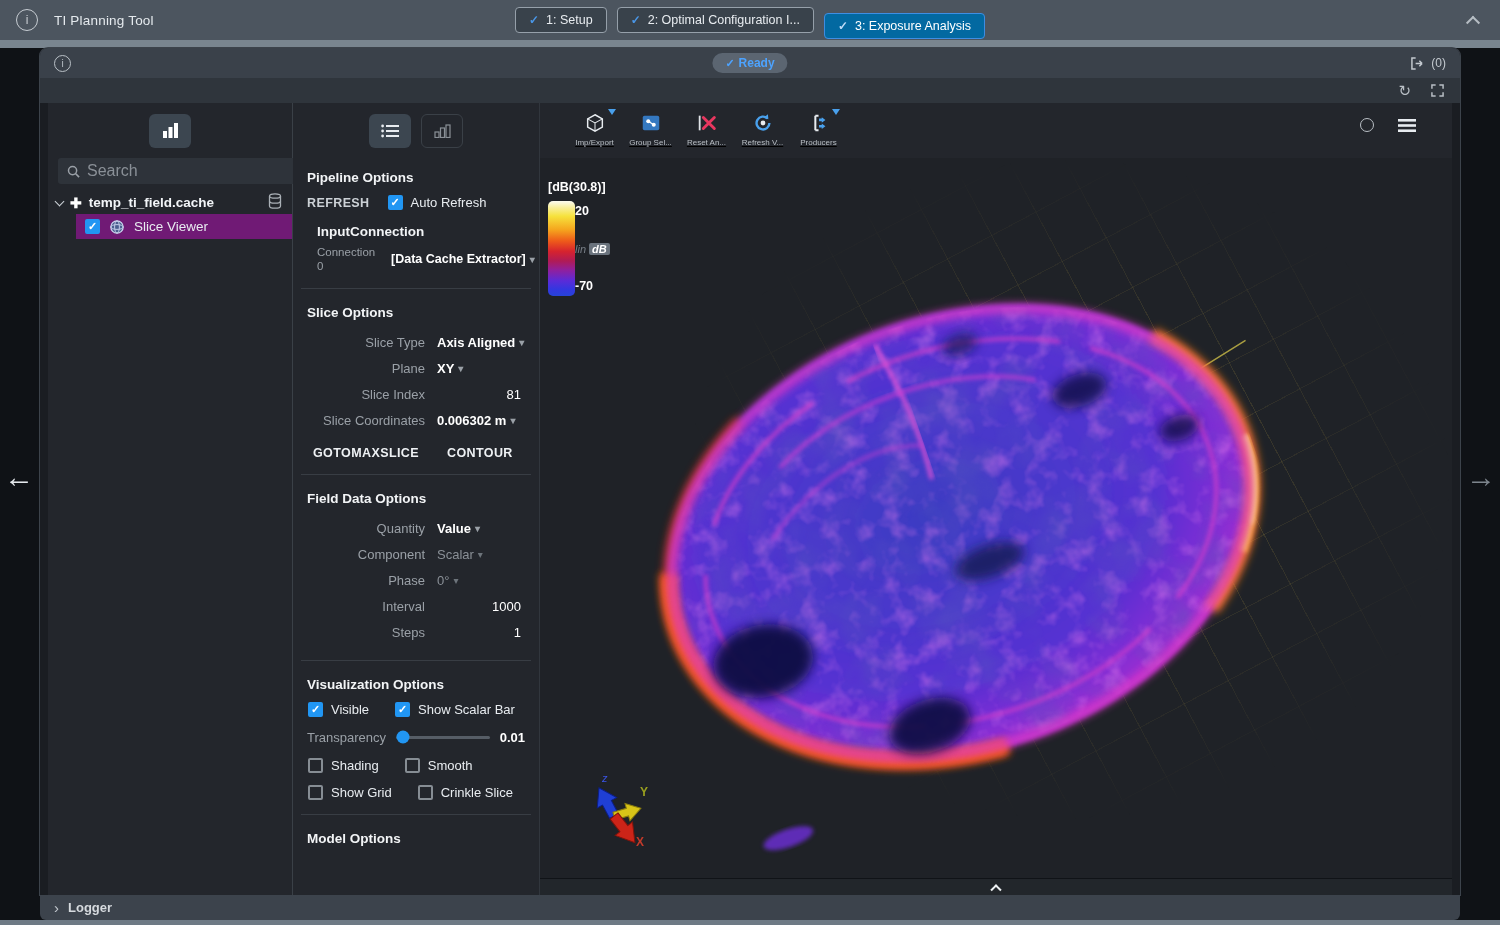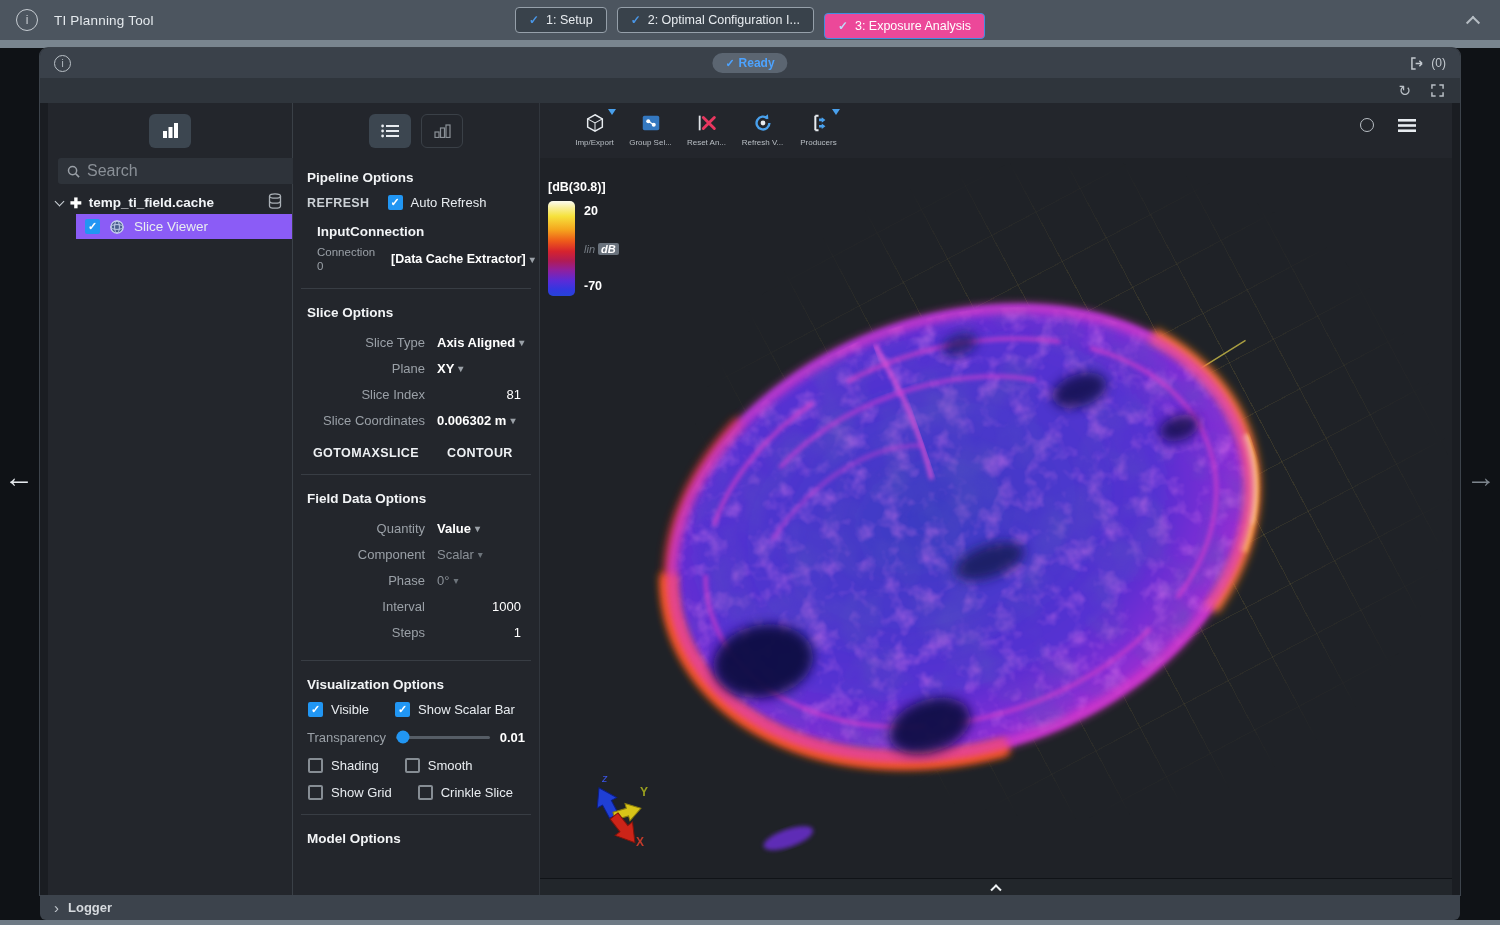--- a/index.html
+++ b/index.html
@@ -14,21 +14,21 @@
     display:flex; align-items:center; padding:0 16px; z-index:10; }
   .icon-info { width:22px; height:22px; border-radius:50%; border:1.6px solid #c7cdd3;
     color:#c7cdd3; font-size:12px; display:flex; align-items:center; justify-content:center; }
   .icon-info::after { content:"i"; }
   .topbar-title { color:#e4e9ed; font-size:13.5px; margin-left:16px; letter-spacing:.2px; }
   .steps { position:absolute; left:50%; top:50%; transform:translate(-50%,-50%);
     display:flex; gap:10px; align-items:center; }
   .step { display:flex; align-items:center; gap:7px; background:#39424b; border:1px solid #97a1ab;
     border-radius:4px; padding:5px 13px; color:#e8ecf0; font-size:12.5px; white-space:nowrap; cursor:pointer; }
   .step .check::before { content:"✓"; color:#4a97e8; font-weight:bold; font-size:12px; }
-  .step.active { background:#ec4899; border-color:#3f8fe3; color:#fff;margin-top:12px; }
+  .step.active { background:#0369a1; border-color:#3f8fe3; color:#fff;margin-top:12px; }
   .step.active .check::before { color:#bfdcf9; }
   .topbar-collapse { margin-left:auto; width:22px; height:18px; display:flex; align-items:center; justify-content:center; cursor:pointer; }
   .chev-up { width:10px; height:10px; border-left:2.2px solid #b6bdc4; border-top:2.2px solid #b6bdc4;
     transform:rotate(45deg) translate(2px,2px); }
   .page-strip { position:absolute; left:0; top:40px; width:1500px; height:8px; background:#79858f; }
   .bottom-strip { position:absolute; left:0; bottom:0; width:1500px; height:5px; background:#6e7a85; }
   .nav-arrow { position:absolute; top:462px; font-size:30px; line-height:1; cursor:pointer; }
   .nav-arrow.left { left:4px; color:#e6eaee; }
   .nav-arrow.left::after { content:"←"; }
   .nav-arrow.right { right:4px; color:#7d858d; }
@@ -70,21 +70,21 @@
   .icon-x { color:#c3c9cf; font-size:12px; cursor:pointer; }
   .icon-x::after { content:"✕"; }
   .tree { padding:7px 0; font-size:13.5px; color:#e8ecf0; }
   .tree-row1 { display:flex; align-items:center; height:23px; padding:0 10px 0 8px; gap:7px; cursor:pointer; }
   .tw-chev { width:7px; height:7px; border-left:1.8px solid #cdd3d9; border-bottom:1.8px solid #cdd3d9;
     transform:rotate(-45deg); margin-top:-3px; flex:none; }
   .icon-plus { color:#fff; font-size:14px; font-weight:bold; line-height:1; }
   .icon-plus::after { content:"✚"; }
   .tree-root-label { font-weight:bold; color:#f2f5f8; }
   .tree-row1 .db-wrap { margin-left:auto; }
-  .tree-row2 { display:flex; align-items:center; height:25px; margin-left:28px; background:#8b5cf6;
+  .tree-row2 { display:flex; align-items:center; height:25px; margin-left:28px; background:#701a75;
     padding:0 9px; gap:9px; cursor:pointer; }
   .cb { width:15px; height:15px; border-radius:2px; flex:none; border:2px solid #868d94;
     display:flex; align-items:center; justify-content:center; cursor:pointer; }
   .cb.checked { background:#2196f3; border-color:#2196f3; }
   .cb.checked::after { content:"✓"; color:#fff; font-size:11px; font-weight:bold; line-height:1; }
 
   
   .col-mid { width:247px; flex:none; background:#23262c; border-right:1px solid #31363d;
     display:flex; flex-direction:column; overflow:hidden; }
   .opts { flex:1; padding:0 14px; overflow:hidden; font-size:13px; }
@@ -114,21 +114,21 @@
   .cbrow { display:flex; gap:26px; margin:10px 0 12px 1px; }
   .transp-row { display:flex; align-items:center; gap:10px; margin:13px 0; }
   .transp-row .plabel2 { color:#9aa0a7; font-size:13px; }
   .slider { flex:1; max-width:112px; height:3px; background:#565d66; border-radius:2px; position:relative; cursor:pointer; }
   .slider .thumb { position:absolute; left:8%; top:50%; transform:translate(-50%,-50%);
     width:13px; height:13px; border-radius:50%; background:#2196f3; }
   .transp-val { color:#fff; font-weight:bold; font-size:13px; margin-left:auto;text-align:center; }
 
   
   .col-right { flex:1; background:#23262c; display:flex; flex-direction:column; min-width:0; }
-  .vtoolbar { height:55px; display:flex; align-items:flex-start; padding:7px 0 0 30px; gap:7px; flex:none; }
+  .vtoolbar { height:55px; display:flex; align-items:flex-start; padding:7px 0 0 30px; gap:7px; flex:none;text-decoration:underline; }
   .tool { width:49px; display:flex; flex-direction:column; align-items:center; gap:3px;
     position:relative; cursor:pointer; }
   .tool-icon { height:25px; display:flex; align-items:center; justify-content:center; }
   .tool-label { font-size:8px; color:#b9bfc5; white-space:nowrap; }
   .tool-dd { position:absolute; top:-1px; right:3px; width:0; height:0;
     border-left:4px solid transparent; border-right:4px solid transparent; border-top:6px solid #49a0ec; }
   .vt-right { margin-left:auto; display:flex; gap:24px; padding:8px 36px 0 0; align-items:center; }
   .icon-circle { width:14px; height:14px; border:1.6px solid #b9bfc5; border-radius:50%; cursor:pointer; }
 
   .viewport { flex:1; background:#1f2227; position:relative; overflow:hidden; }
@@ -139,21 +139,21 @@
     -webkit-mask-image:radial-gradient(closest-side at 58% 46%, #000 52%, transparent 100%);
     mask-image:radial-gradient(closest-side at 58% 46%, #000 52%, transparent 100%); }
   .scene { position:absolute; inset:0; }
   .vp-footer { height:17px; background:#22262b; border-top:1px solid #101317; display:flex;
     justify-content:center; align-items:center; flex:none; cursor:pointer; }
   .vp-footer .chev-up { border-color:#eef1f4; width:8px; height:8px; }
 
   
   .colorbar { position:absolute; left:8px; top:22px; color:#fff; }
   .cb-title { font-size:12.5px; font-weight:bold; margin-bottom:7px; }
-  .cb-flex { display:flex; gap:9px; }
+  .cb-flex { display:flex; }
   .cb-bar { width:27px; height:95px; border-radius:5px;
     background:linear-gradient(180deg,#fcfcf2 0%,#f8ef9a 7%,#f6e23c 16%,#f5a61e 30%,#ee5b1a 42%,
       #d6232e 53%,#b01b55 63%,#8f209f 73%,#5a2bd8 84%,#3337e0 93%,#2743d8 100%); }
   .cb-labels { display:flex; flex-direction:column; justify-content:space-between;
     font-size:12.5px; font-weight:bold; padding:3px 0; }
   .scale-toggle { display:flex; align-items:center; gap:3px; font-size:11px; font-style:italic; cursor:pointer; }
   .scale-toggle .lin { color:#777e86; font-weight:normal; }
   .scale-toggle .db { background:#6a737d; color:#fff; border-radius:2px; padding:0 3px; font-weight:bold; }
 
   

